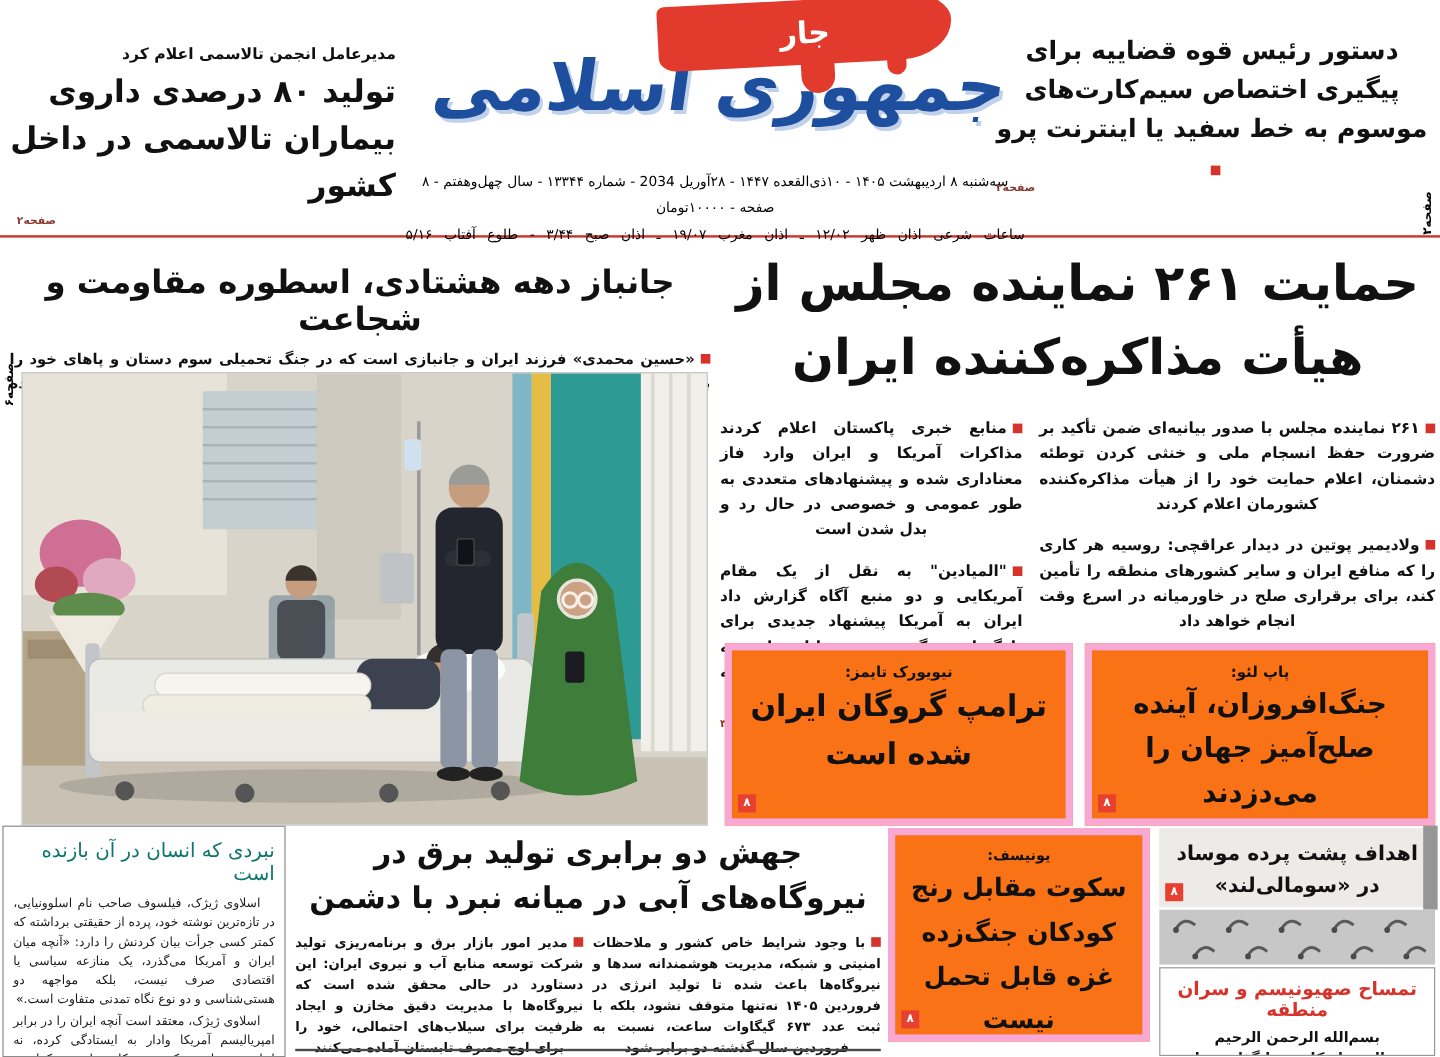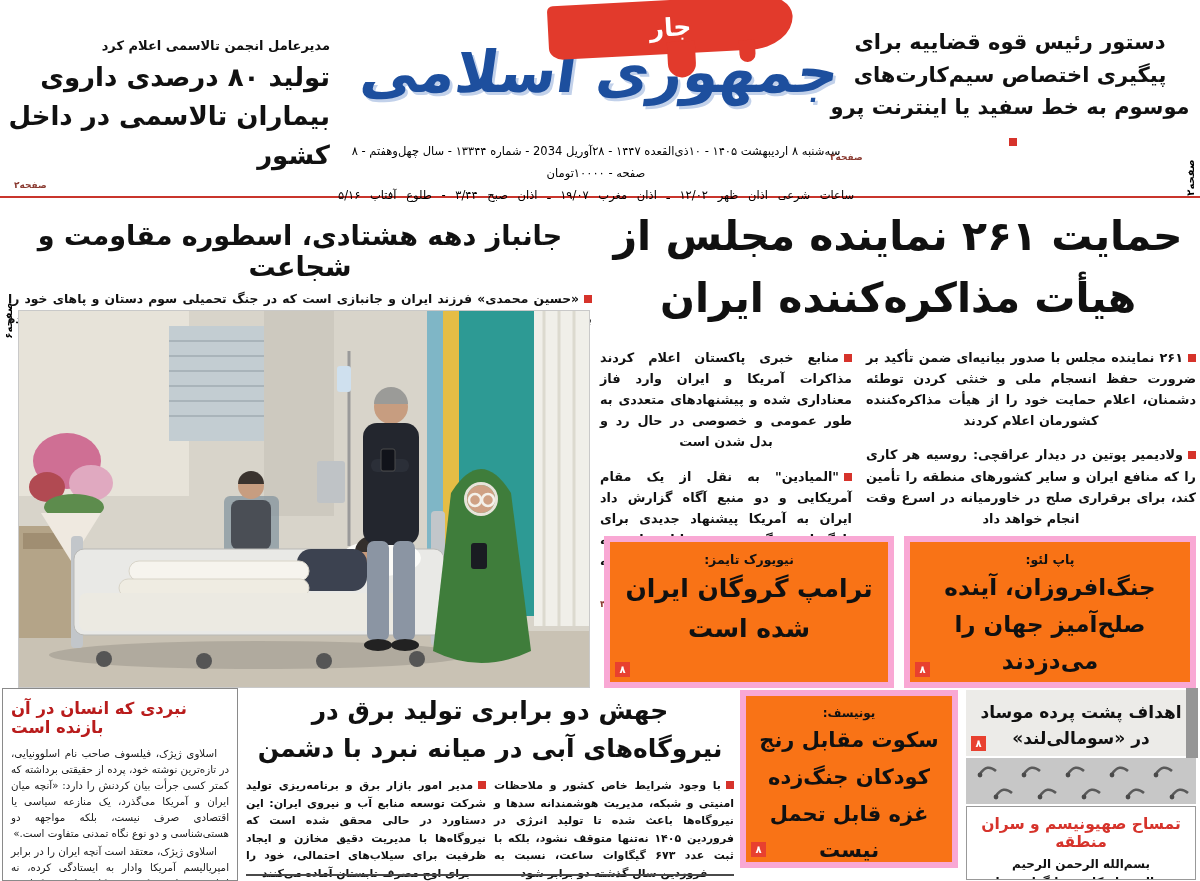--- a/index.html
+++ b/index.html
@@ -77,21 +77,21 @@
   #pope{left:904px;top:536px;width:292px;height:152px;}  #pope h3{font-size:23px;}
   #unicef{left:740px;top:690px;width:218px;height:178px;} #unicef h3{font-size:21px;line-height:1.75;}
   #unicef .bk{font-size:12px;}
   #mossad{left:966px;top:690px;width:230px;height:66px;background:#ecebe8;border:none;}
   #mossad h3{font-size:17px;line-height:1.5;margin-top:10px;}
   .shade{position:absolute;left:1186px;top:688px;width:12px;height:70px;background:#969696;}
 
   
   .zizek{position:absolute;left:2px;top:688px;width:236px;height:193px;border:1px solid #8a8a8a;
          padding:6px 8px;box-sizing:border-box;background:#fff;overflow:hidden;}
-  .zizek h3{color:#b91c1c;font-size:16.5px;text-align:left;margin:4px 0 9px;font-weight:bold;}
+  .zizek h3{color:#0f766e;font-size:16.5px;text-align:right;margin:4px 0 9px;font-weight:normal;}
   .zizek p{font-size:10.3px;line-height:1.55;text-align:justify;margin:0 0 2px;
            text-indent:12px;color:#1a1a1a;}
 
   
   .elec{position:absolute;left:246px;top:692px;width:488px;}
   .elec h2{font-size:25px;font-weight:bold;text-align:center;line-height:1.5;margin:0;}
   .elec-cols{display:flex;gap:8px;margin-top:10px;}
   .elec-col{flex:1;font-size:11px;font-weight:bold;line-height:1.6;text-align:justify;
             text-align-last:center;}
   .elec-divider{position:absolute;left:246px;top:874px;width:488px;height:2px;background:#4a4a4a;}

